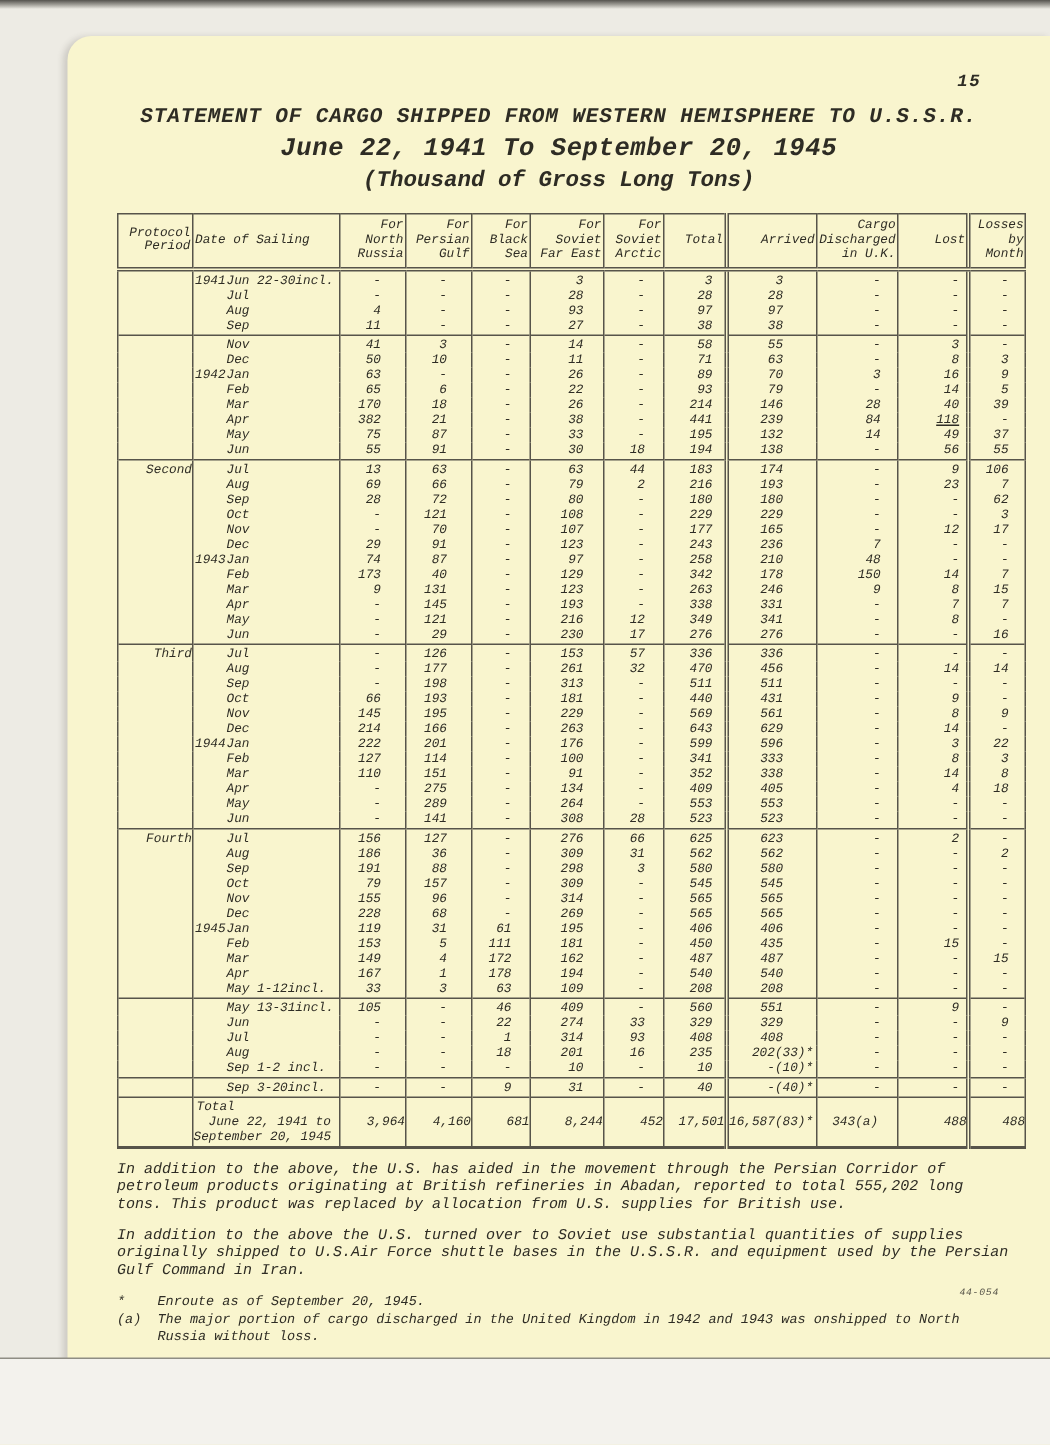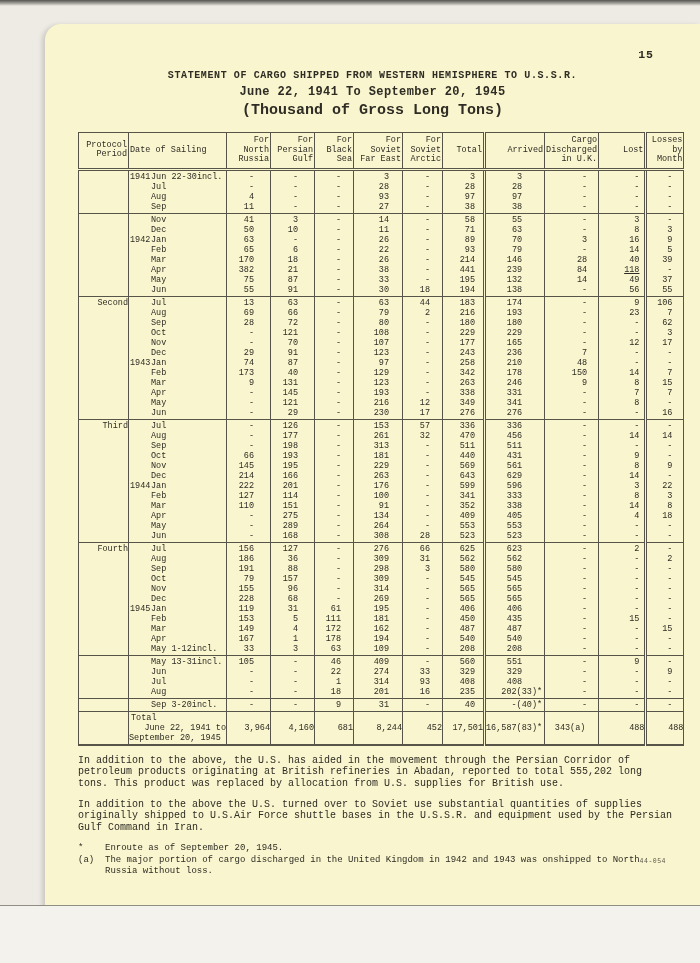--- a/index.html
+++ b/index.html
@@ -8,25 +8,26 @@
     background:#edebe4;
     font-family:"Liberation Mono","DejaVu Sans Mono",monospace;
     color:#2e2c24;
   }
   .top-strip{position:absolute;top:0;left:0;width:700px;height:6px;
     background:linear-gradient(180deg,#55534e 0%,#a5a39c 55%,#edebe4 100%);}
   .page{
     position:absolute;left:45px;top:24px;width:655px;height:930px;
     background:#f9f5ce;border-top-left-radius:16px;
     box-shadow:-3px 1px 4px rgba(60,58,50,.18);
+    font-style:italic;
   }
   .page-number{position:absolute;top:24px;right:46px;font-size:11.5px;font-weight:bold;letter-spacing:1px;}
   .title-wrap{padding-top:46px;text-align:center;}
-  .doc-title{font-size:10px;font-weight:bold;letter-spacing:.6px;}
-  .doc-sub{font-size:12px;font-weight:bold;margin-top:4px;letter-spacing:.4px;}
+  .doc-title{font-size:14px;font-weight:bold;letter-spacing:.6px;}
+  .doc-sub{font-size:17px;font-weight:bold;margin-top:4px;letter-spacing:.4px;}
   .doc-unit{font-size:15px;font-weight:bold;margin-top:3px;}
 
   table{border-collapse:collapse;table-layout:fixed;margin:13px 0 0 33px;
     border:1.5px solid #57544a;border-bottom:2.5px solid #57544a;}
   th,td{padding:0;overflow:hidden;}
   thead th{
     border:1px solid #57544a;border-bottom:3px double #57544a;
     font-weight:normal;font-size:8.5px;line-height:9.6px;
     padding:3px 1px;text-align:center;vertical-align:middle;
   }
@@ -42,21 +43,21 @@
   .c1{text-align:left;}
   .c1 .yr{display:inline-block;width:21px;padding-left:1px;}
   .c2,.c3,.c4,.c5,.c6,.c7,.c8,.c9,.c10,.c11{text-align:right;}
   td.c2{padding-right:16px;} td.c3{padding-right:16px;}
   td.c4{padding-right:12px;} td.c5{padding-right:13px;}
   td.c6{padding-right:12px;} td.c7{padding-right:8px;}
   td.c8{padding-right:22px;} td.c8.paren{padding-right:2px;}
   td.c9{padding-right:11px;} td.c9.paren{padding-right:3px;text-align:center;}
   td.c10{padding-right:5px;} td.c11{padding-right:11px;}
   .totlabel div{line-height:10px;}
-  .tl0{padding-left:2px;} .tl1{padding-left:10px;text-align:right;} .tl2{padding-left:0px;}
+  .tl0{padding-left:2px;} .tl1{padding-left:10px;} .tl2{padding-left:0px;}
 
   .notes{margin:9px 0 0 33px;width:596px;font-size:10px;line-height:11.4px;}
   .notes p{margin:0 0 10px 0;}
   .footnotes{margin:2px 0 0 33px;width:596px;font-size:9px;line-height:11.4px;}
   .fnote{display:flex;}
   .fm{width:27px;flex:none;}
   .ft{flex:1;}
   .plate{position:absolute;top:834px;right:34px;font-size:6.5px;letter-spacing:.5px;color:#59564b;}
   .bottom-line{position:absolute;top:905px;left:0;width:700px;height:1px;background:#8f8d84;}
   .below{position:absolute;top:906px;left:0;width:700px;height:57px;background:#f3f2ed;}
@@ -600,21 +601,21 @@
           <td class="c7">553</td>
           <td class="c8 dbl">553</td>
           <td class="c9">-</td>
           <td class="c10">-</td>
           <td class="c11 dbl">-</td>
         </tr>
         <tr>
           <td class="c0"></td>
           <td class="c1"><span class="yr"></span>Jun</td>
           <td class="c2">-</td>
-          <td class="c3">168</td>
+          <td class="c3">141</td>
           <td class="c4">-</td>
           <td class="c5">308</td>
           <td class="c6">28</td>
           <td class="c7">523</td>
           <td class="c8 dbl">523</td>
           <td class="c9">-</td>
           <td class="c10">-</td>
           <td class="c11 dbl">-</td>
         </tr>
       </tbody>
@@ -820,20 +821,34 @@
         <tr>
           <td class="c0"></td>
           <td class="c1"><span class="yr"></span>Aug</td>
           <td class="c2">-</td>
           <td class="c3">-</td>
           <td class="c4">18</td>
           <td class="c5">201</td>
           <td class="c6">16</td>
           <td class="c7">235</td>
           <td class="c8 dbl paren">202(33)*</td>
+          <td class="c9">-</td>
+          <td class="c10">-</td>
+          <td class="c11 dbl">-</td>
+        </tr>
+        <tr>
+          <td class="c0"></td>
+          <td class="c1"><span class="yr"></span>Sep 1-2 incl.</td>
+          <td class="c2">-</td>
+          <td class="c3">-</td>
+          <td class="c4">-</td>
+          <td class="c5">10</td>
+          <td class="c6">-</td>
+          <td class="c7">10</td>
+          <td class="c8 dbl paren">-(10)*</td>
           <td class="c9">-</td>
           <td class="c10">-</td>
           <td class="c11 dbl">-</td>
         </tr>
       </tbody>
       <tbody>
         <tr>
           <td class="c0"></td>
           <td class="c1"><span class="yr"></span>Sep 3-20incl.</td>
           <td class="c2">-</td>

